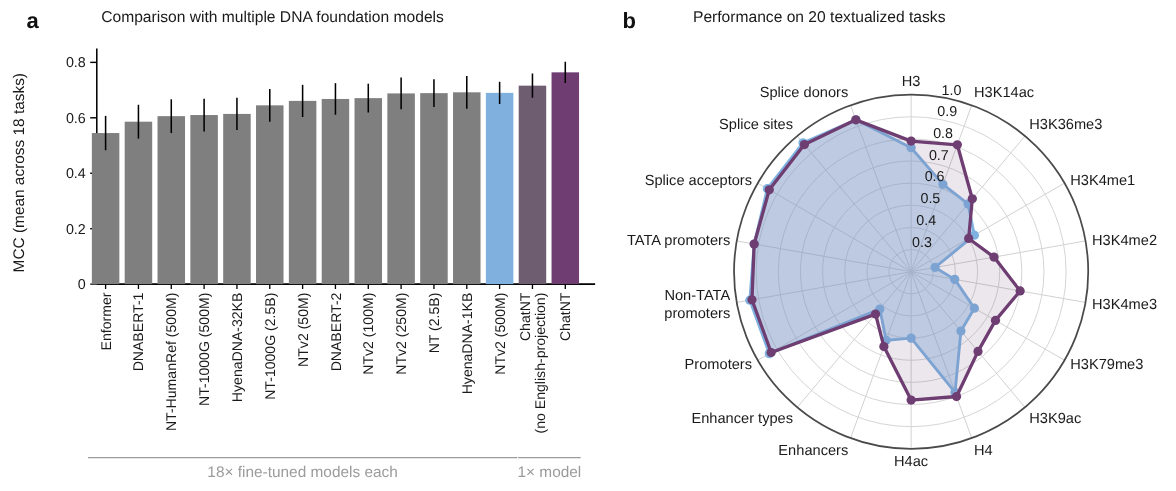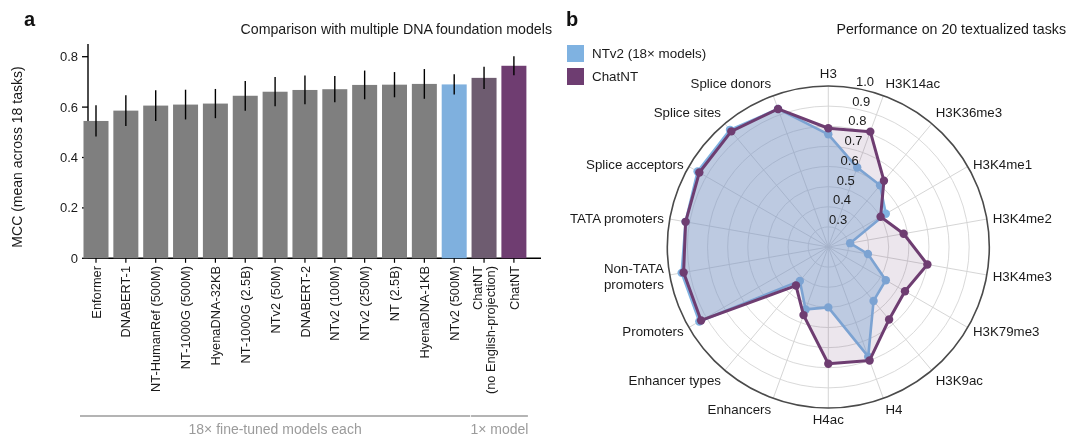--- a/index.html
+++ b/index.html
@@ -1,19 +1,19 @@
 <!DOCTYPE html>
 <html><head>
 <meta charset="utf-8">
 <style>
   html,body{margin:0;padding:0;background:#fff;}
   .figure{position:relative;width:1069px;height:446px;background:#ffffff;
           font-family:"Liberation Sans",sans-serif;color:#1a1a1a;overflow:hidden;}
   .panel-label{position:absolute;top:8px;font-size:20px;font-weight:700;color:#111;}
-  .panel-title{position:absolute;top:21px;font-size:14.2px;text-align:right;color:#1a1a1a;}
+  .panel-title{position:absolute;top:8px;font-size:14.2px;text-align:left;color:#1a1a1a;}
   svg.chart{position:absolute;top:0;}
   #bar-svg{left:0;}
   #radar-svg{left:548px;}
   .legend{position:absolute;left:567px;top:44px;}
   .legend-row{display:flex;align-items:center;gap:8px;height:18px;margin-bottom:5px;font-size:13.4px;}
   .legend-swatch{width:17px;height:17px;display:inline-block;flex:0 0 17px;}
 </style>
 </head>
 <body>
 
@@ -99,30 +99,20 @@
       <text x="0" y="0" transform="translate(518.5000000000001,266) rotate(-90)" text-anchor="end" font-size="12.8" fill="#1a1a1a">ChatNT</text>
       <line x1="80" y1="416" x2="470.20000000000005" y2="416" stroke="#9b9b9b" stroke-width="1.3"></line>
       <text x="275.1" y="434" text-anchor="middle" font-size="14" fill="#9b9b9b">18× fine-tuned models each</text>
       <line x1="471.05" y1="416" x2="527.9000000000001" y2="416" stroke="#9b9b9b" stroke-width="1.3"></line>
       <text x="499.475" y="434" text-anchor="middle" font-size="14" fill="#9b9b9b">1× model</text>
     </svg>
 
   <div class="panel-label" style="left:566px;">b</div>
   <div class="panel-title" style="left:630px;width:436px;">Performance on 20 textualized tasks</div>
 
-  <div class="legend">
-    <div class="legend-row">
-      <span class="legend-swatch" style="background: rgb(127, 178, 225);"></span>
-      <span>NTv2 (18× models)</span>
-    </div>
-    <div class="legend-row">
-      <span class="legend-swatch" style="background: rgb(110, 61, 113);"></span>
-      <span>ChatNT</span>
-    </div>
-  </div>
 
   <svg id="radar-svg" class="chart" width="521" height="446" viewBox="0 0 521 446">
       <line x1="280.3" y1="247" x2="280.3" y2="86" stroke="#d0d0d0" stroke-width="0.9"></line>
       <line x1="280.3" y1="247" x2="335.36524307543266" y2="95.70948805346873" stroke="#d0d0d0" stroke-width="0.9"></line>
       <line x1="280.3" y1="247" x2="383.78880515953284" y2="123.66684465784454" stroke="#d0d0d0" stroke-width="0.9"></line>
       <line x1="280.3" y1="247" x2="419.7300900092946" y2="166.5" stroke="#d0d0d0" stroke-width="0.9"></line>
       <line x1="280.3" y1="247" x2="438.8540482349655" y2="219.0426433956242" stroke="#d0d0d0" stroke-width="0.9"></line>
       <line x1="280.3" y1="247" x2="438.8540482349655" y2="274.9573566043758" stroke="#d0d0d0" stroke-width="0.9"></line>
       <line x1="280.3" y1="247" x2="419.73009000929466" y2="327.49999999999994" stroke="#d0d0d0" stroke-width="0.9"></line>
       <line x1="280.3" y1="247" x2="383.7888051595329" y2="370.33315534215546" stroke="#d0d0d0" stroke-width="0.9"></line>

